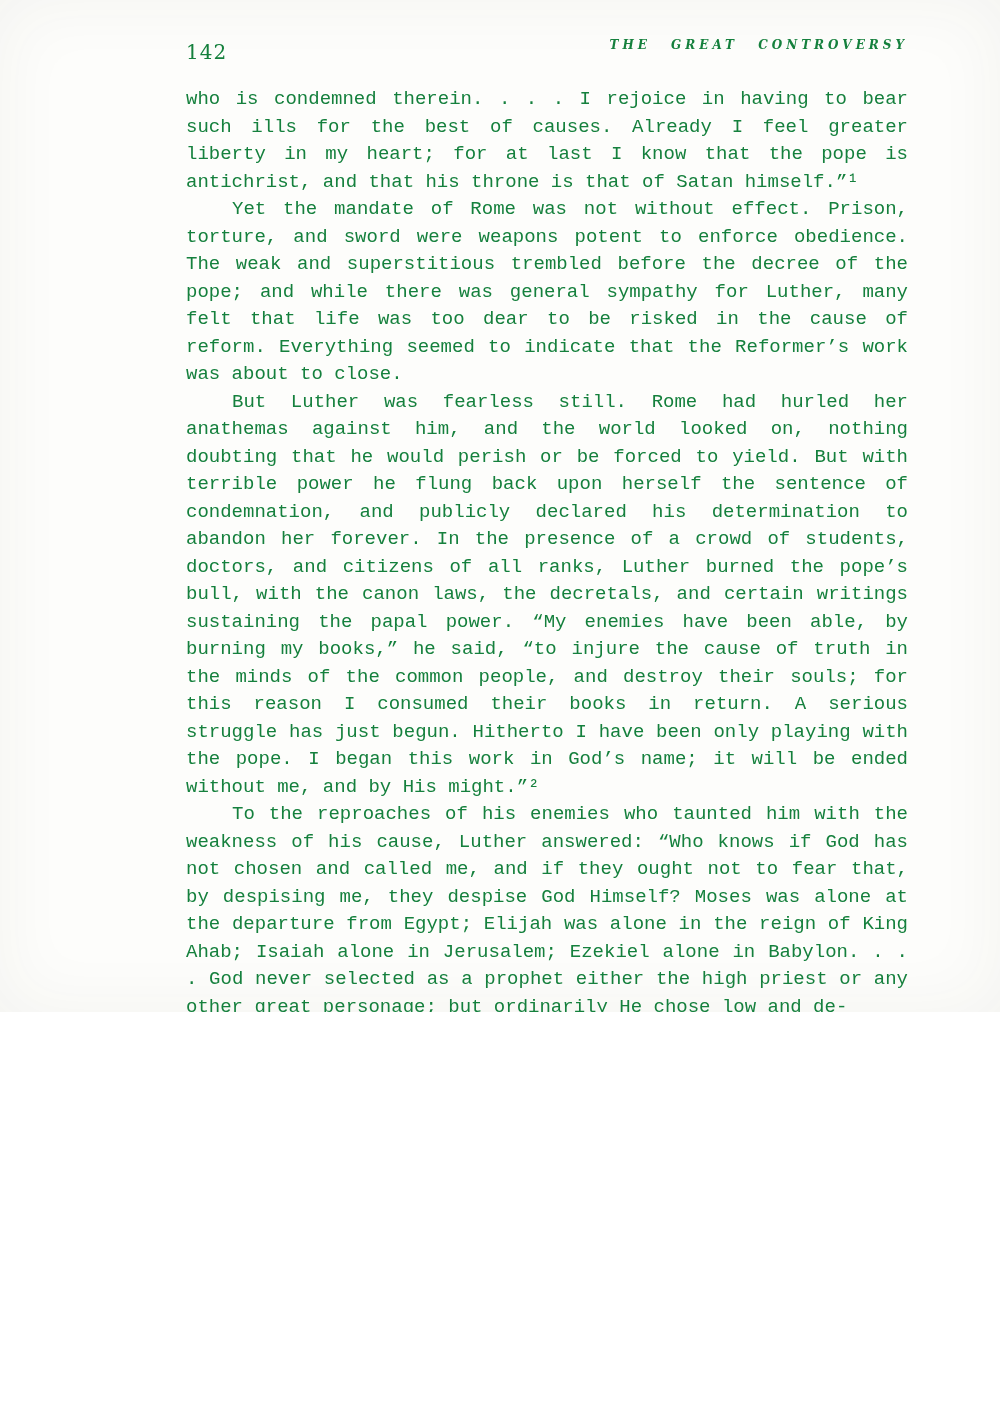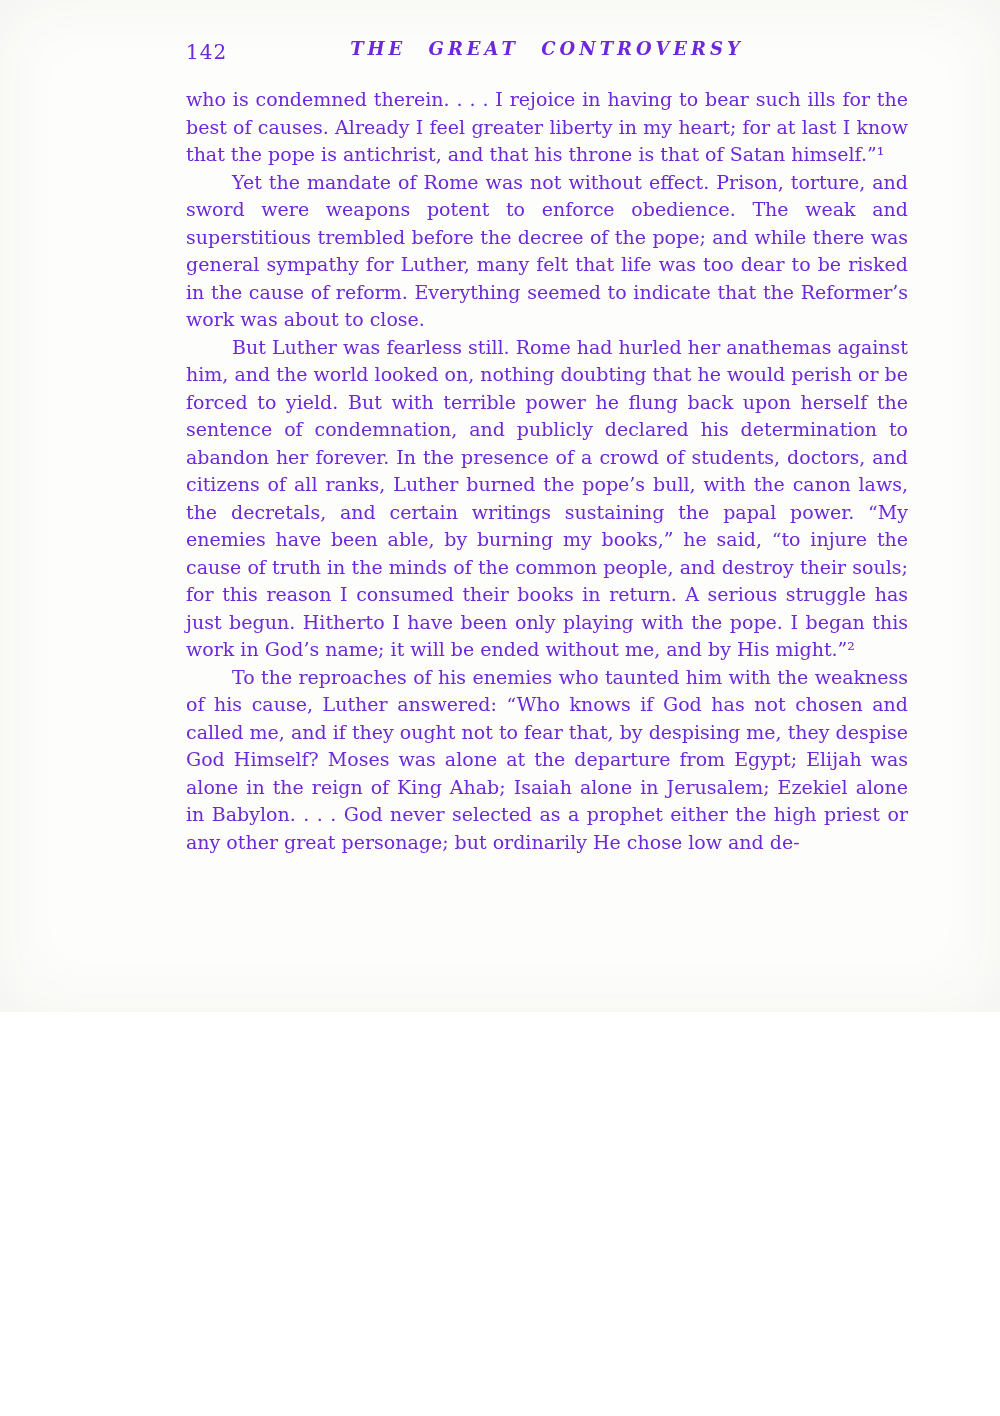--- a/index.html
+++ b/index.html
@@ -8,56 +8,57 @@
     background: #ffffff;
   }
   .page {
     position: relative;
     width: 1000px;
     height: 1012px;
     margin: 0 auto;
     background: #fdfdfb;
     box-shadow: inset 0 0 70px rgba(60,55,45,0.05);
     font-family: "DejaVu Serif", "Liberation Serif", serif;
-    color: #6d28d9;
+    color: #15803d;
     box-sizing: border-box;
     overflow: hidden;
     padding-left: 12px;
   }
   .page-header {
     position: absolute;
     top: 38px;
     left: 186px;
     width: 722px;
     height: 32px;
   }
   .page-number {
     position: absolute;
     left: 0;
     top: 2px;
     font-size: 20px;
     letter-spacing: 1px;
   }
   .running-title {
     display: block;
-    text-align: center;
+    text-align: right;
     font-style: italic;
     font-weight: bold;
-    font-size: 18px;
+    font-size: 12px;
     letter-spacing: 4px;
     word-spacing: 12px;
   }
   .text-block {
     position: absolute;
     top: 86px;
     left: 186px;
     width: 722px;
     text-align: justify;
     font-size: 19px;
     line-height: 27.5px;
+    font-family: Liberation Mono, monospace;
   }
   .para {
     margin: 0;
     text-indent: 46px;
   }
   .para.no-indent {
     text-indent: 0;
   }
   .footnotes {
     position: absolute;

